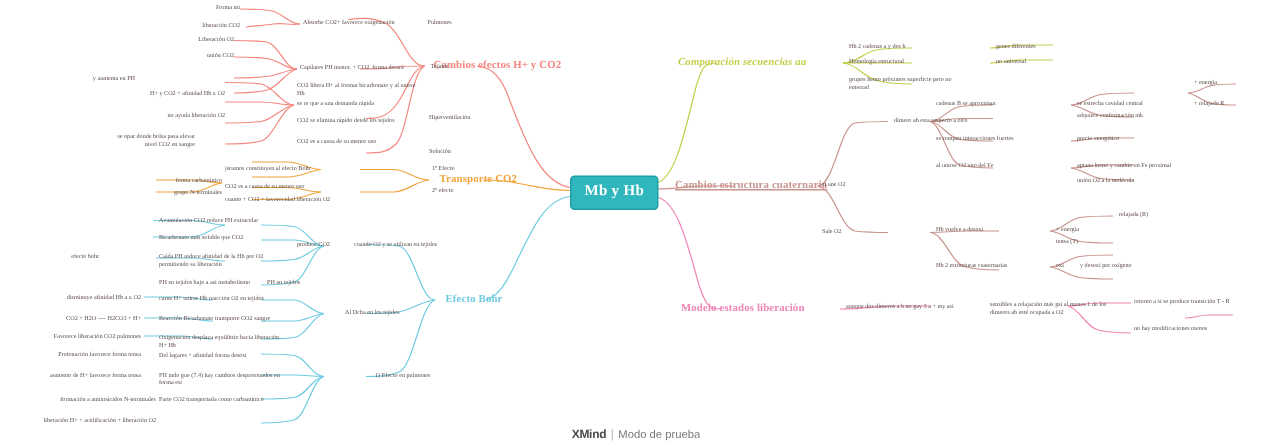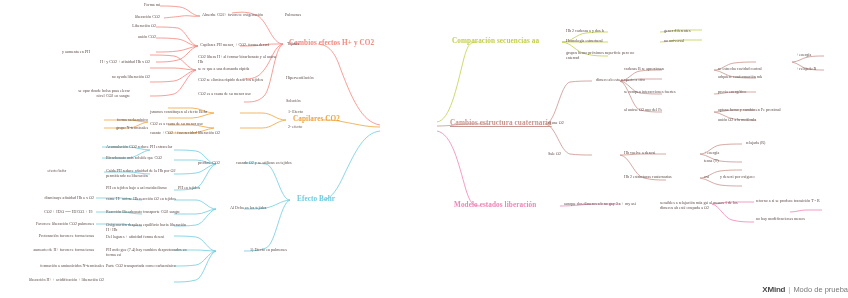--- a/index.html
+++ b/index.html
@@ -27,34 +27,34 @@
     font-size:10px;
     display:flex;align-items:center;justify-content:center;
     letter-spacing:.2px;
   }
 
   
   .main{font-size:7.2px;font-weight:bold;letter-spacing:.1px;}
   .m-resumen{color:#f4877f;}
   .m-transporte{color:#f0a33c;}
   .m-bohr{color:#6fcbe0;}
-  .m-comparacion{color:#c3cf4a;}
+  .m-comparacion{color:#c3cf4a;font-style:italic;}
   .m-modelo{color:#ef84b6;}
 
   
   .lf{font-size:4.1px;color:#5a4a47;letter-spacing:0;}
   .lf.w{white-space:normal;width:72px;line-height:1.25;}
   .lf.w2{white-space:normal;width:60px;line-height:1.25;}
   .lf.w5{white-space:normal;width:84px;line-height:1.25;}
   .ra{text-align:right;}
 
   
   .footer{
     position:absolute;left:0;right:0;bottom:4px;
-    text-align:right;
+    text-align:center;
     font-family:"Liberation Sans", sans-serif;
     font-size:8px;color:#4a4a4a;
   }
   .footer b{font-weight:bold;letter-spacing:-.2px;}
   .footer span.sep{color:#b0b0b0;margin:0 3px;}
   .footer span.mode{color:#7a7a7a;font-size:7.5px;}
 </style>
 </head>
 <body>
 
@@ -152,23 +152,24 @@
       <g stroke="#ef84b6">
         <path d="M437,131 C452,134 458,162 466,190 C470,202 472,206 480,206"></path>
         <path d="M560,206 C576,206 584,204 598,204 C606,204 612,204 620,204"></path>
         <path d="M712,204 C720,204 724,202 732,202 C740,202 746,202 754,202"></path>
         <path d="M712,204 C720,206 724,218 732,220 C740,222 746,222 754,222"></path>
         <path d="M790,212 C796,212 800,210 806,210 C812,210 816,210 822,210"></path>
       </g>
     </g>
   </svg>
 
+  <div class="node root">Mb y Hb</div>
 
   <div class="node main m-resumen" style="left:289px;top:40px;">Cambios efectos H+ y CO2</div>
-  <div class="node main m-transporte" style="left:293px;top:116px;">Capilares CO2</div>
+  <div class="node main m-transporte" style="left:293px;top:116px;">Transporte CO2</div>
   <div class="node main m-bohr" style="left:297px;top:196px;">Efecto Bohr</div>
   <div class="node main m-comparacion" style="left:452px;top:38px;">Comparación secuencias aa</div>
   <div class="node main" style="left:450px;top:120px;color:#c9948e;text-decoration:underline;">Cambios estructura cuaternaria</div>
   <div class="node main m-modelo" style="left:454px;top:202px;">Modelo estados liberación</div>
 
   <div class="node lf ra" style="left:95px;top:3px;width:65px;">Forma mi</div>
   <div class="node lf ra" style="left:80px;top:15px;width:80px;">liberación CO2</div>
   <div class="node lf ra" style="left:80px;top:24px;width:76px;">Liberación O2</div>
   <div class="node lf ra" style="left:90px;top:35px;width:66px;">unión CO2</div>
   <div class="node lf ra" style="left:20px;top:50px;width:70px;">y aumenta en PH</div>

